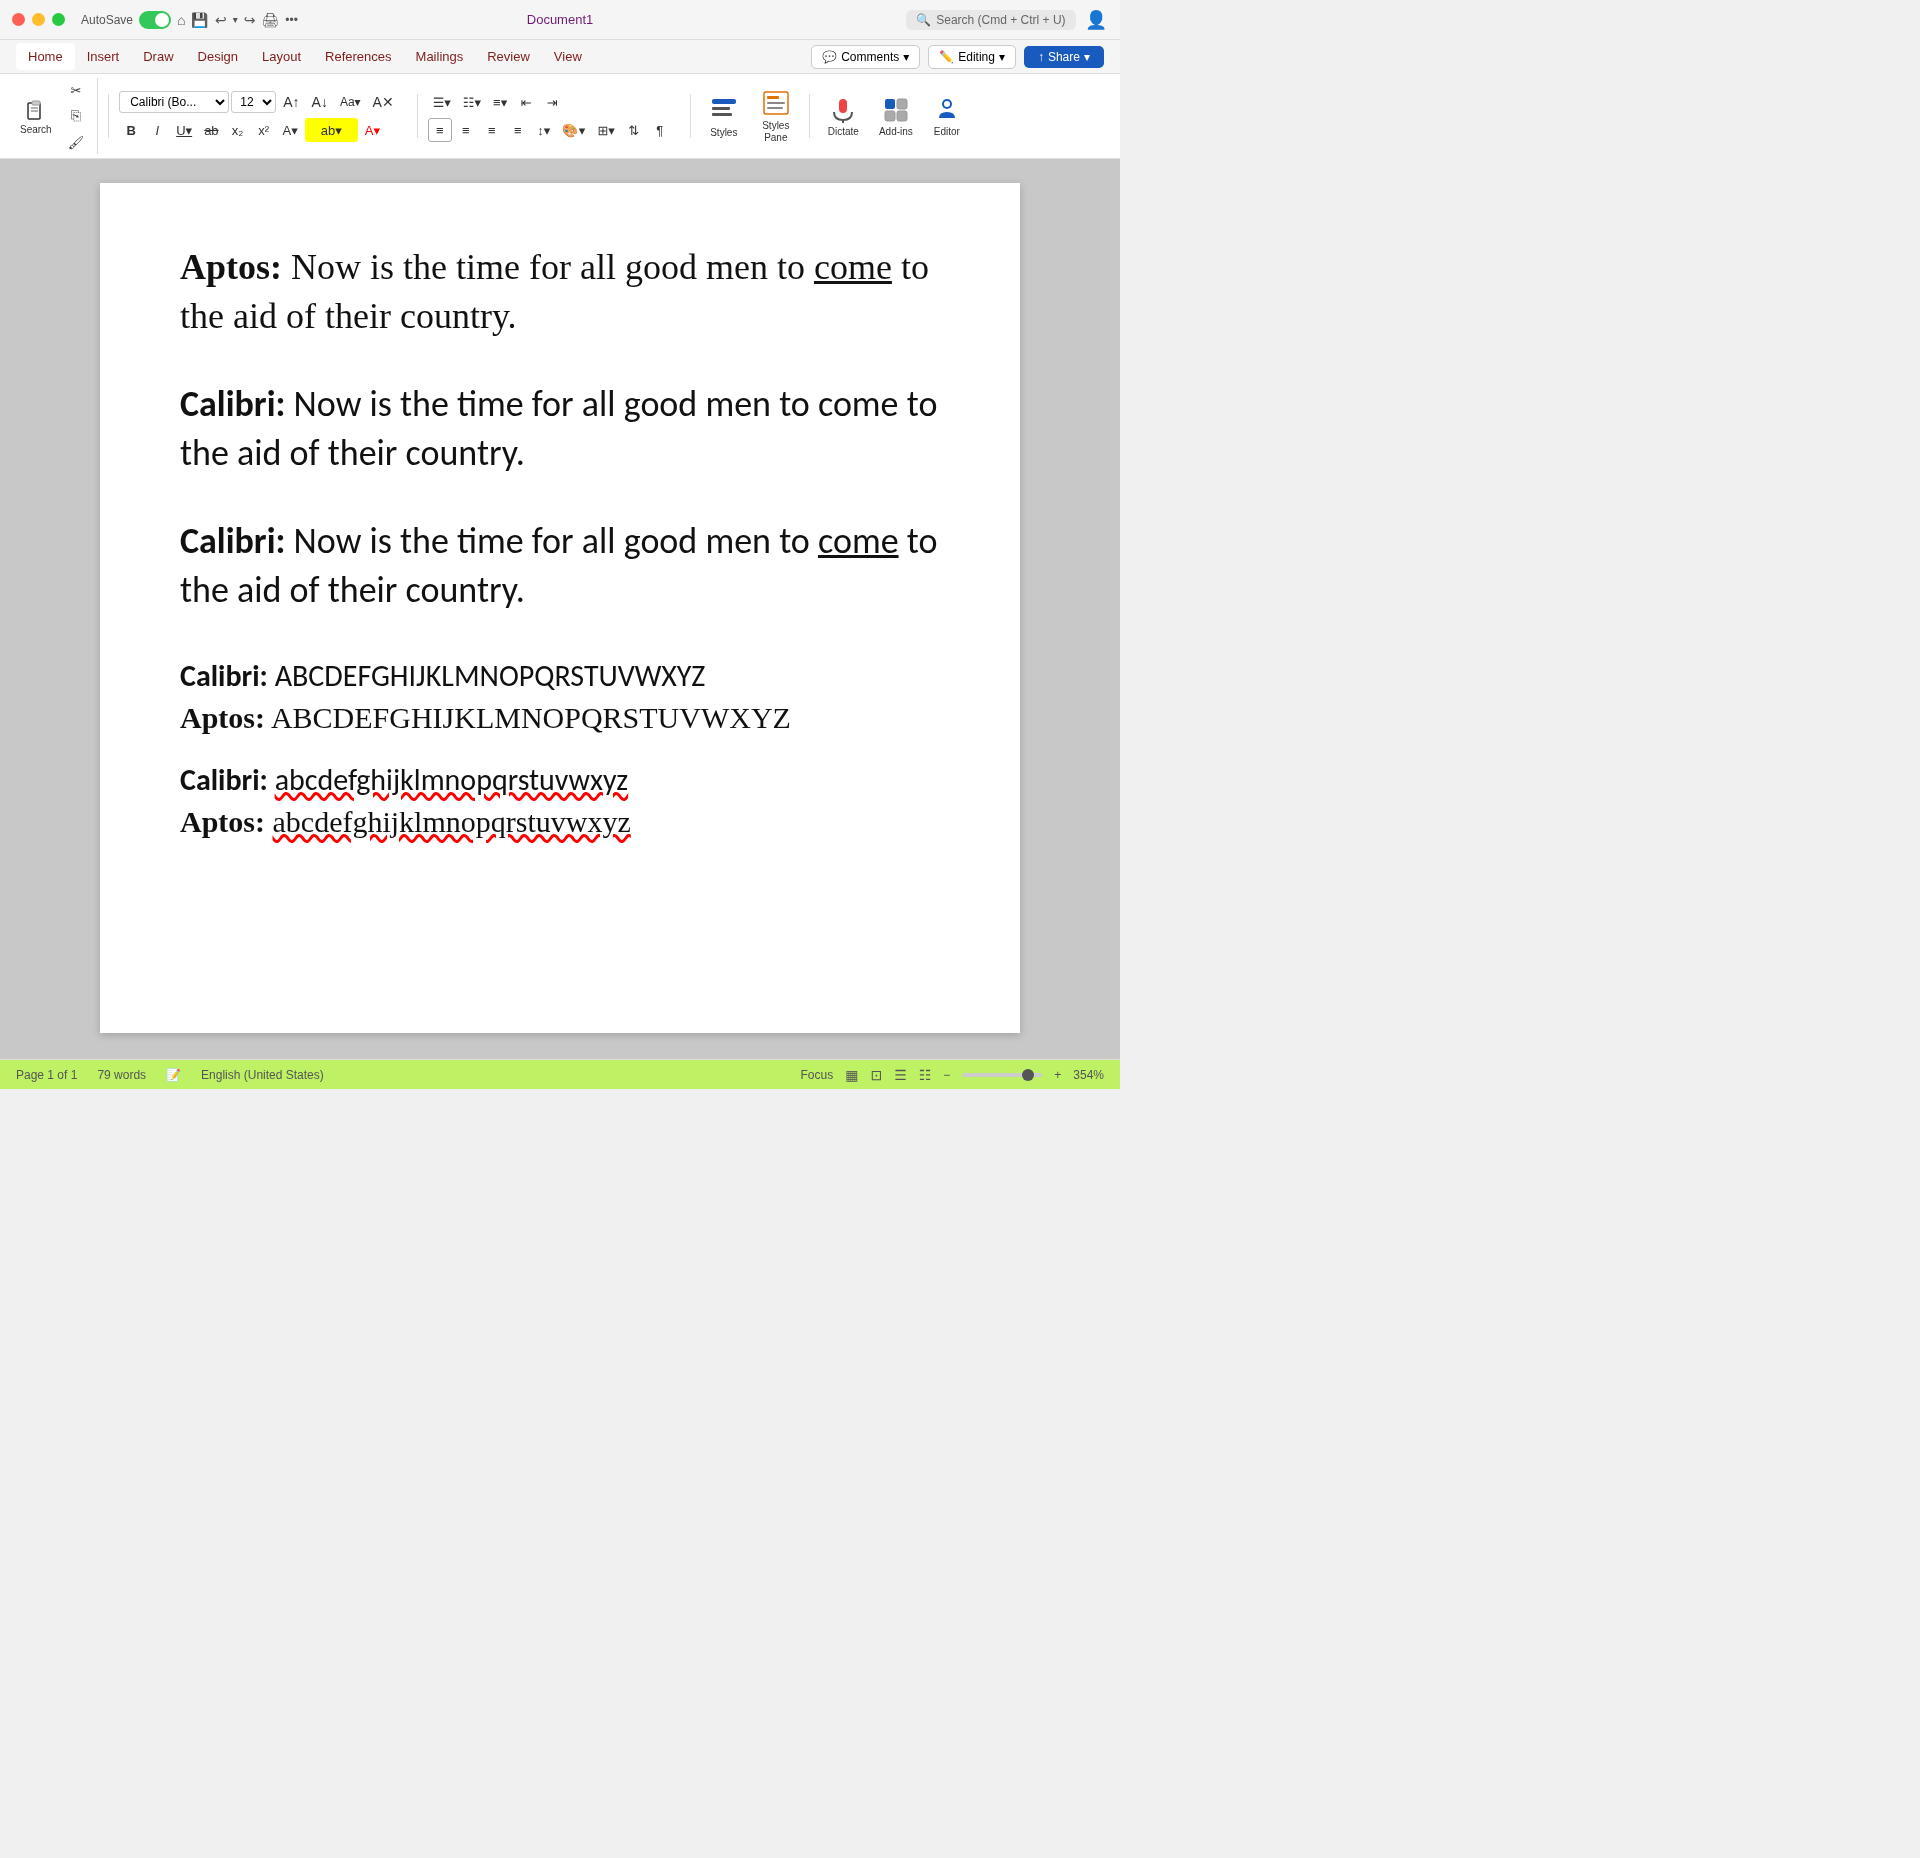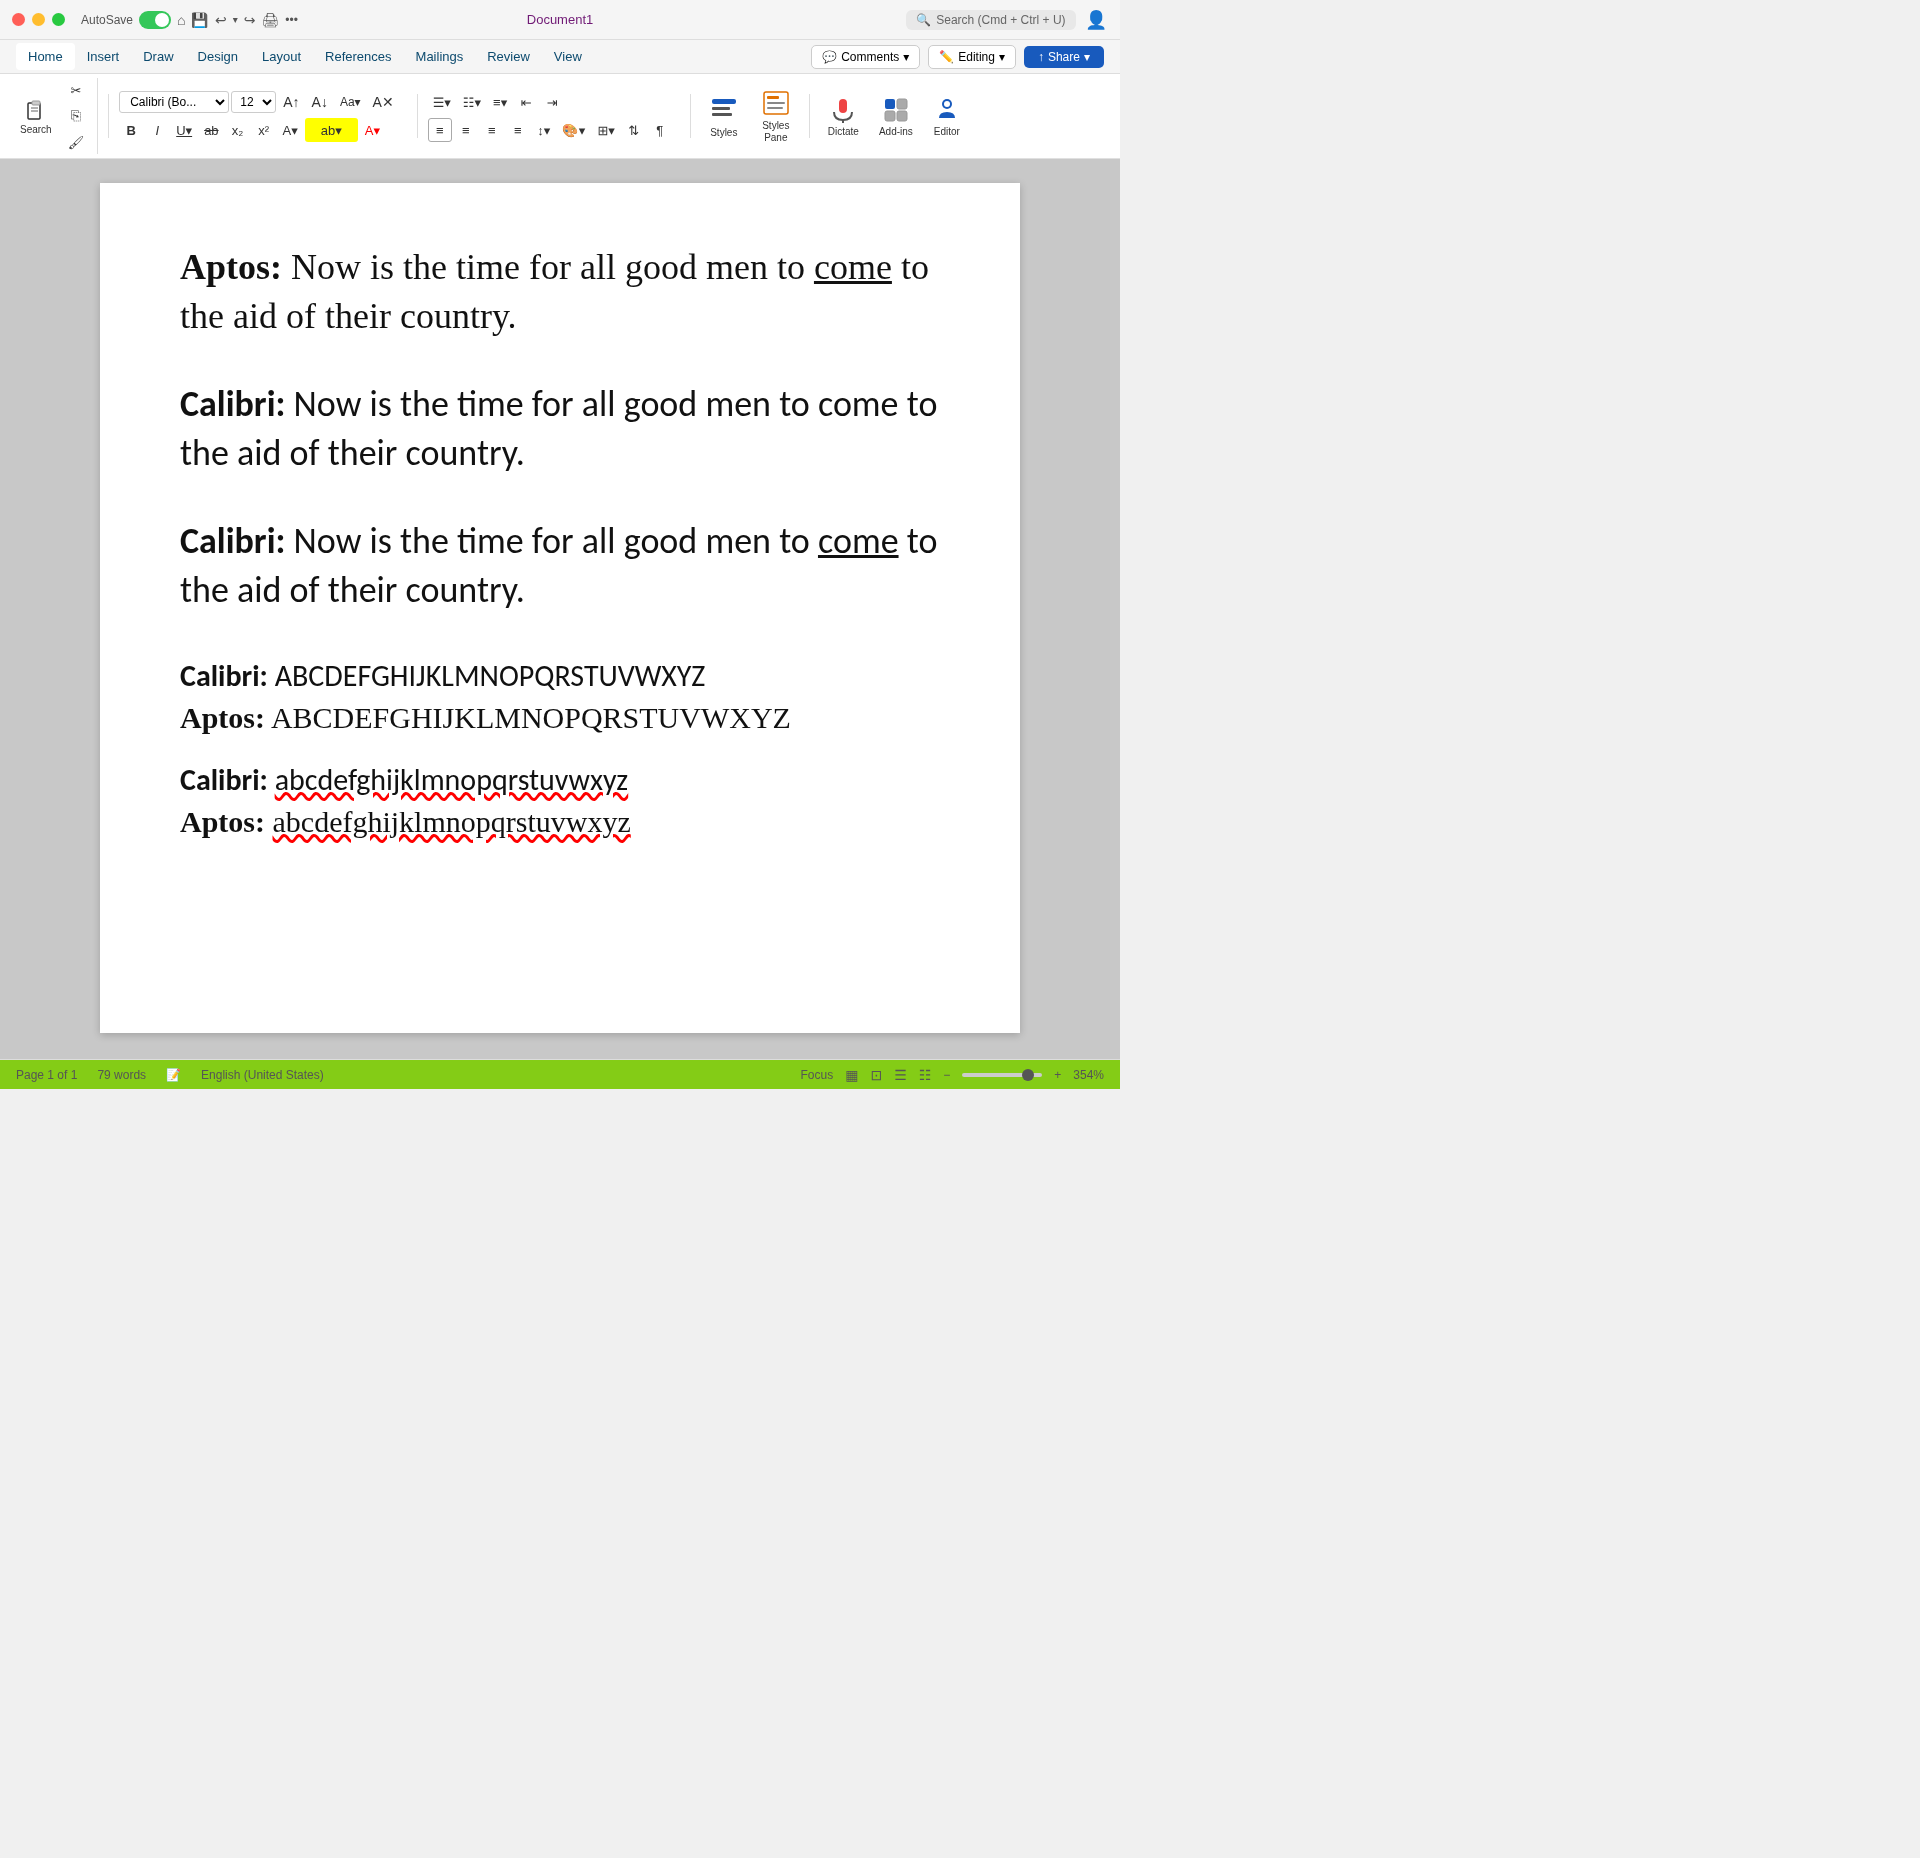--- a/index.html
+++ b/index.html
@@ -85,21 +85,21 @@
       display: flex;
       align-items: center;
       padding: 0 16px;
       border-bottom: 1px solid #ddd;
       height: 34px;
     }
     .ribbon-tab {
       padding: 6px 12px;
       font-size: 13px;
       cursor: pointer;
-      color: #0c4a6e;
+      color: #7f1d1d;
       border-radius: 4px;
     }
     .ribbon-tab.active {
       background: white;
       font-weight: 500;
     }
     .ribbon-tab-right {
       margin-left: auto;
       display: flex;
       align-items: center;
@@ -213,21 +213,21 @@
       color: #111;
     }
     .doc-bold { font-weight: bold; }
     .doc-underline { text-decoration: underline; }
     .doc-spellcheck {
       text-decoration: underline wavy red;
     }
 
     
     .status-bar {
-      background: #84cc16;
+      background: #bef264;
       border-top: 1px solid #ddd;
       height: 30px;
       display: flex;
       align-items: center;
       padding: 0 16px;
       font-size: 12px;
       color: #555;
       gap: 20px;
     }
     .status-bar-right {

